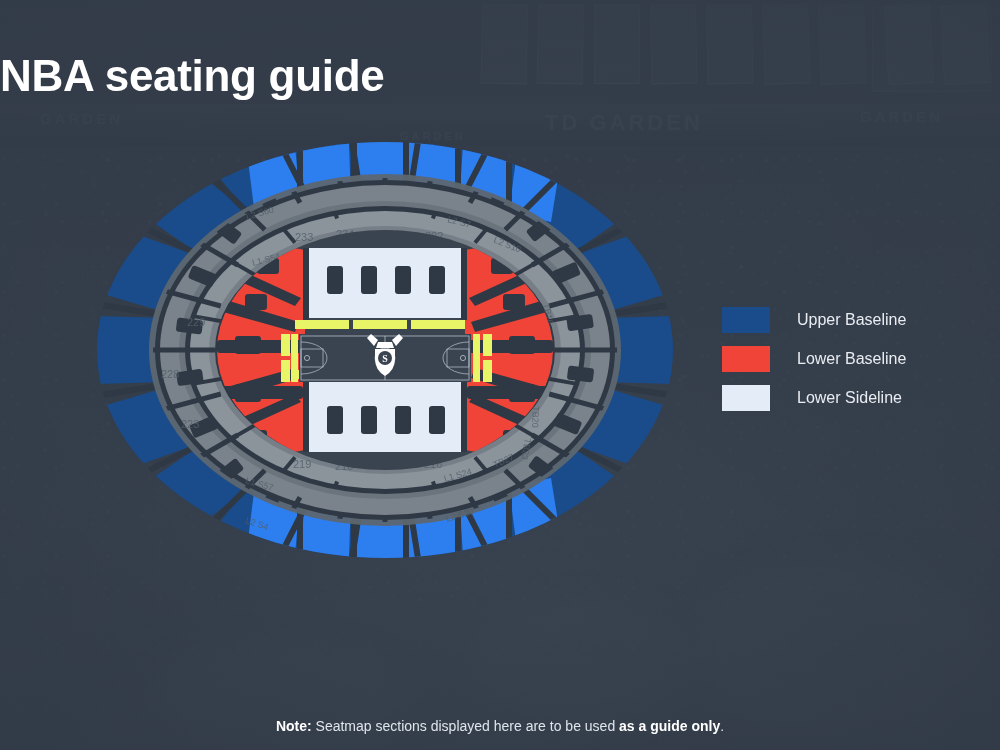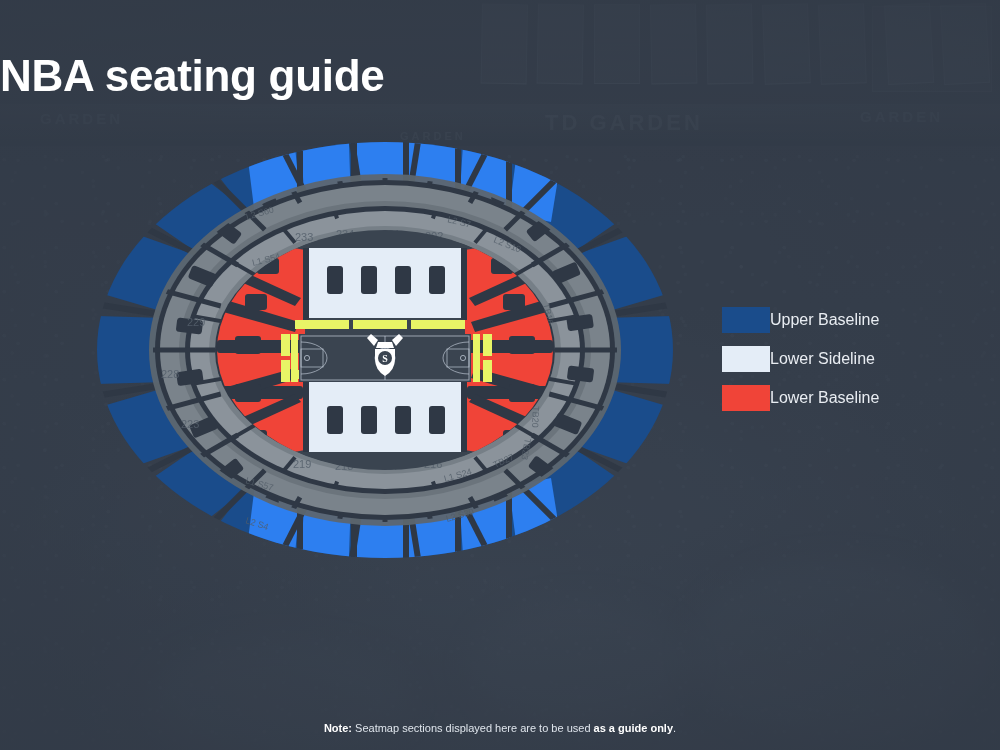--- a/index.html
+++ b/index.html
@@ -130,31 +130,32 @@
   .legend-row {
     display: flex;
     align-items: center;
     height: 39px;
   }
   .swatch {
     width: 48px; height: 26px;
     flex: 0 0 48px;
   }
   .legend-label {
+    margin-left: 27px;
     font-size: 16px;
     color: #e9edf2;
     white-space: nowrap;
   }
 
   
   .note {
     position: absolute;
     left: 0; bottom: 16px; width: 1000px;
     text-align: center;
-    font-size: 11px;
+    font-size: 14px;
     color: #dfe5ec;
     z-index: 20;
   }
   .note b { font-weight: 700; color: #ffffff; }
 </style>
 </head>
 <body>
 
 <div class="page">
 
@@ -745,26 +746,26 @@
       </g>
     </svg>
   </div>
 
   <div class="legend">
     <div class="legend-row">
       <span class="swatch" style="background:#1a4c8b"></span>
       <span class="legend-label">Upper Baseline</span>
     </div>
     <div class="legend-row">
+      <span class="swatch" style="background:#f04438"></span>
+      <span class="legend-label">Lower Baseline</span>
+    </div>
+    <div class="legend-row">
       <span class="swatch" style="background:#e4edf7"></span>
       <span class="legend-label">Lower Sideline</span>
     </div>
-    <div class="legend-row">
-      <span class="swatch" style="background:#f04438"></span>
-      <span class="legend-label">Lower Baseline</span>
-    </div>
   </div>
 
   <div class="note">
     <b>Note:</b><span> Seatmap sections displayed here are to be used </span><b>as a guide only</b><span>.</span>
   </div>
 
 </div>
 
 </body></html>

